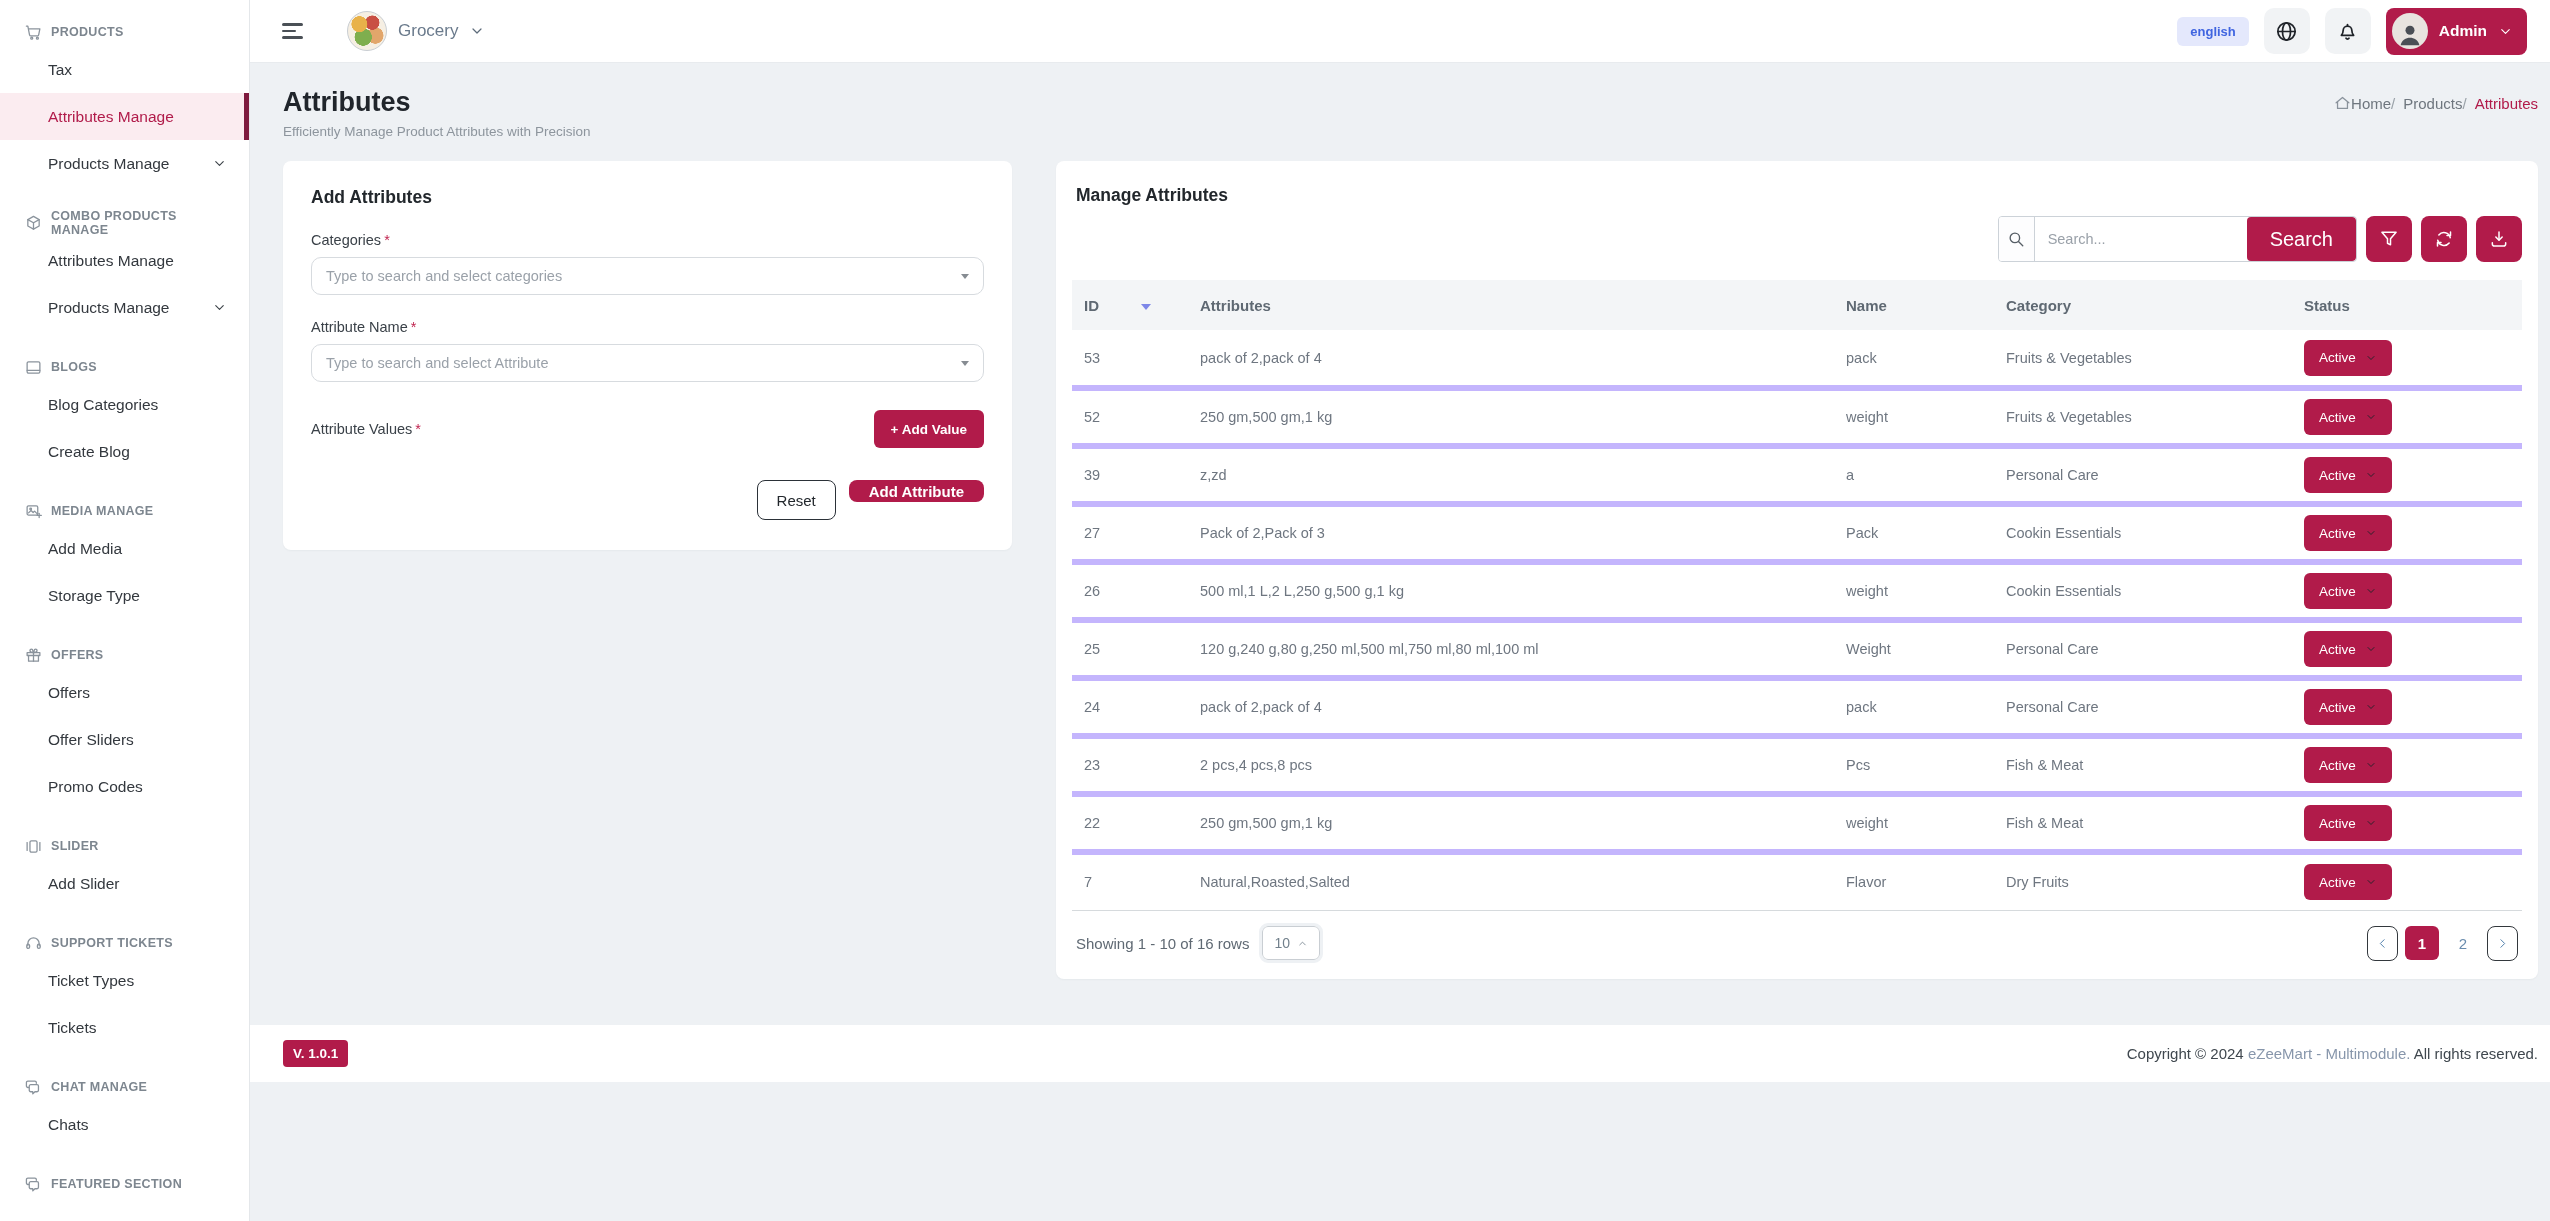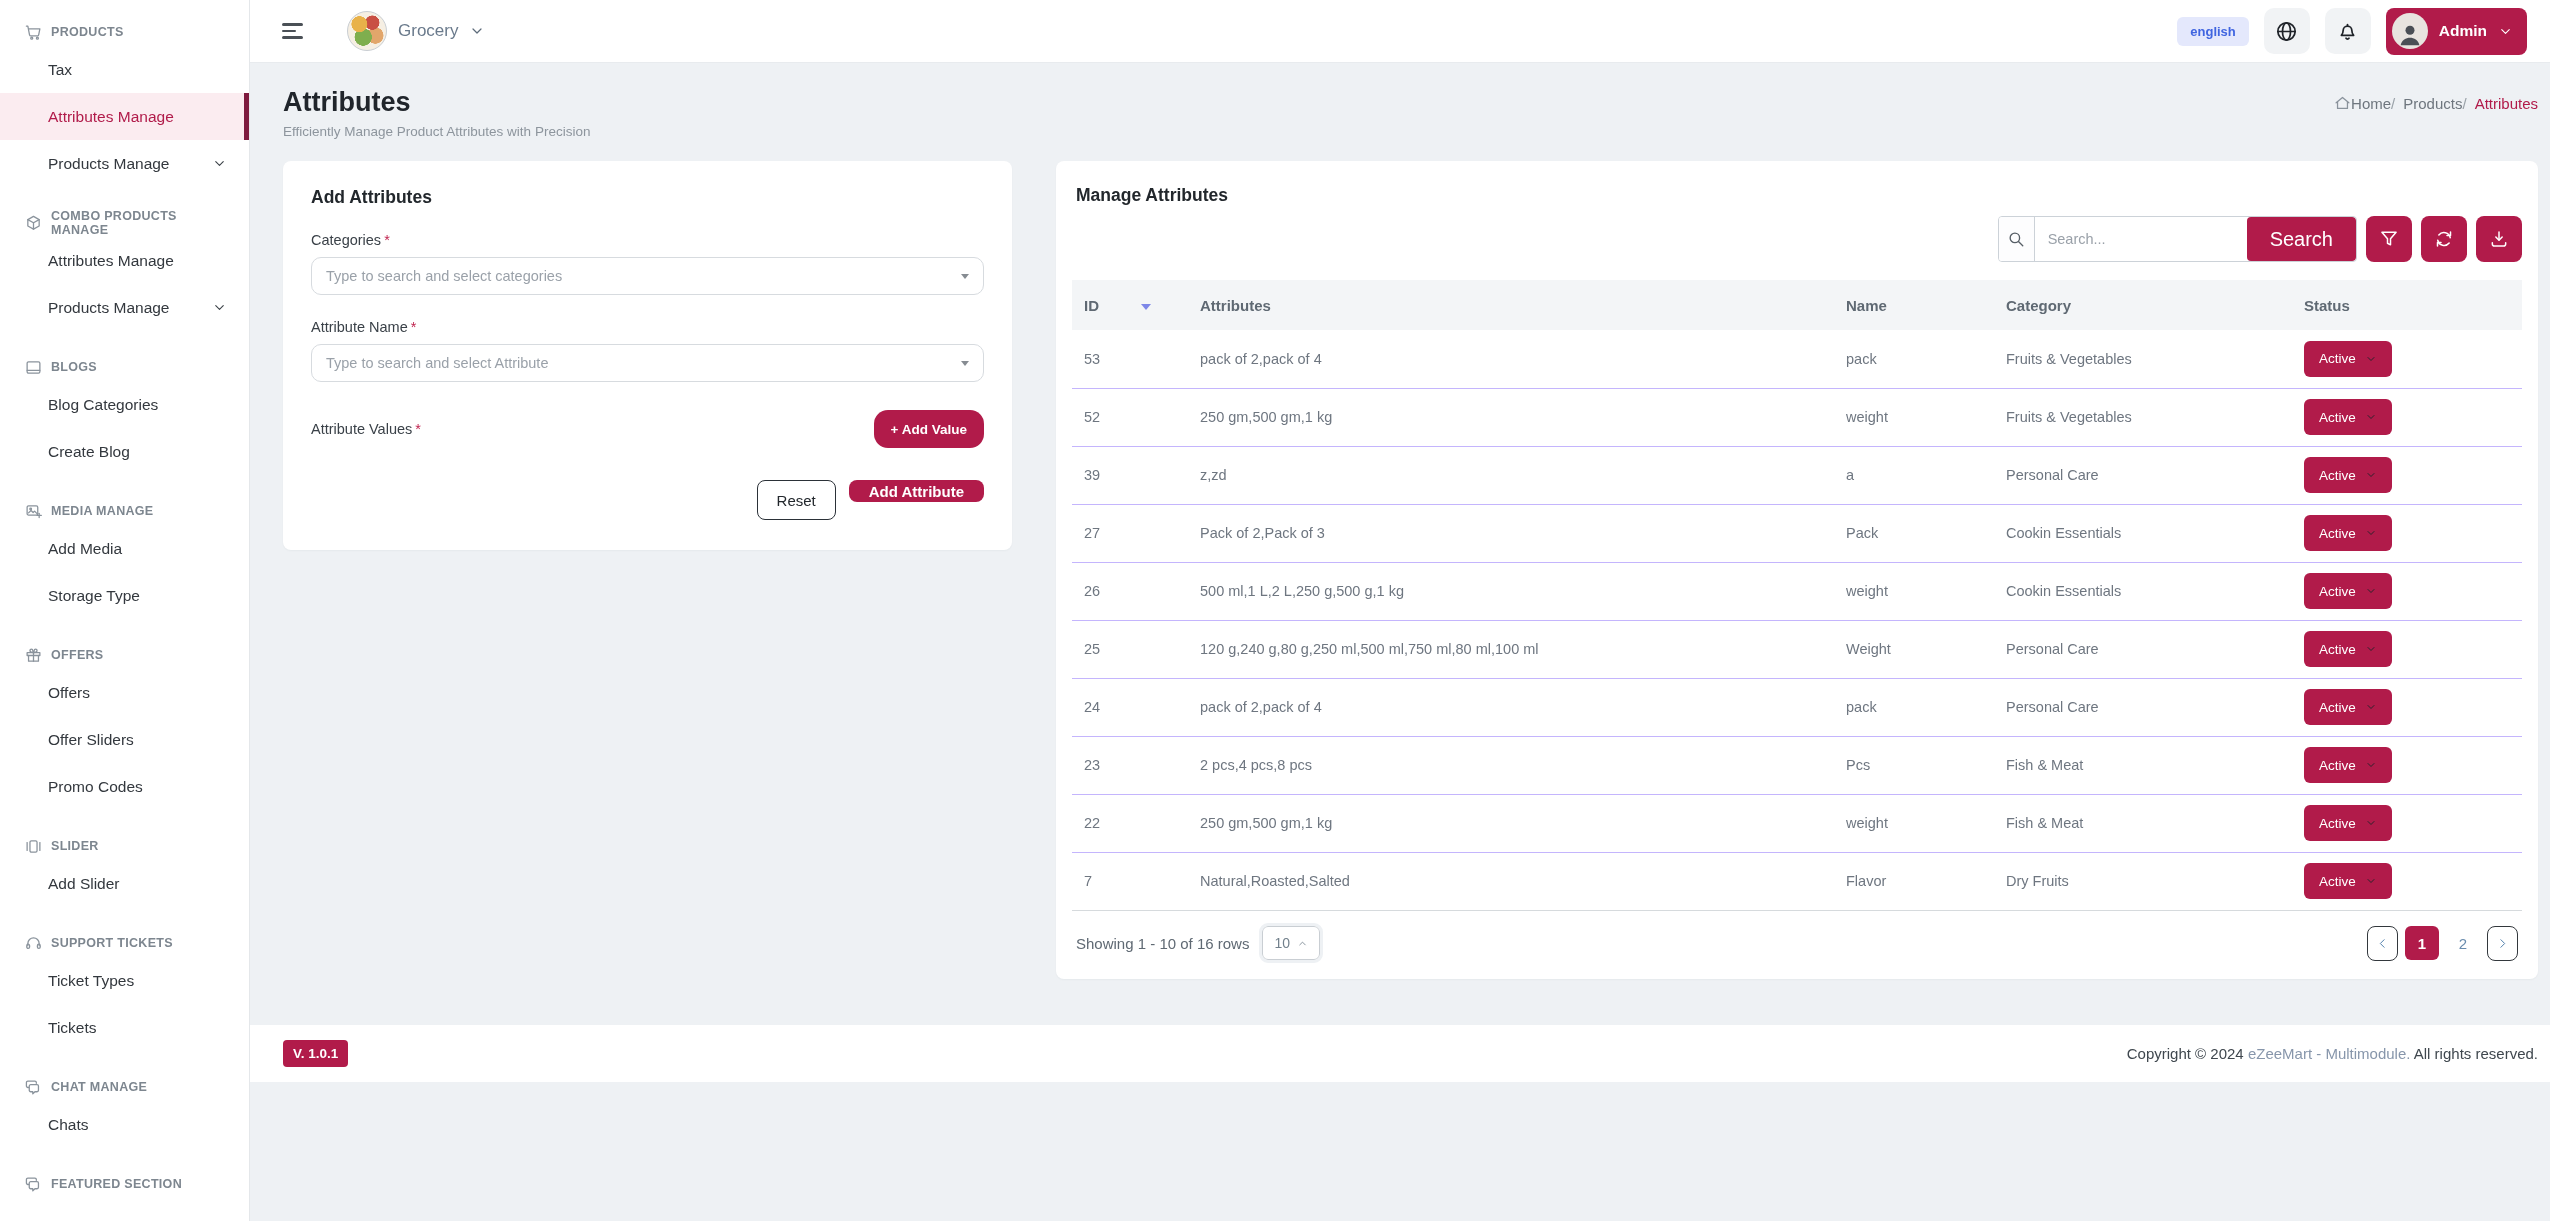--- a/index.html
+++ b/index.html
@@ -74,21 +74,21 @@
   .card-title { font-size:17.5px; font-weight:bold; color:#22272c; }
   .fld-label { margin-top:24px; font-size:14.5px; color:#3a4148; }
   .req { color:#c0244f; margin-left:3px; }
   .select { margin-top:9px; height:38px; border:1px solid #d7dbdf; border-radius:10px;
     display:flex; align-items:center; justify-content:space-between; padding:0 14px;
     cursor:pointer; background:#fff; }
   .select .ph { font-size:14.5px; color:#9aa1a9; }
   .caret-dn { width:0; height:0; border-left:4.5px solid transparent;
     border-right:4.5px solid transparent; border-top:5px solid #868c92; }
   .values-row { margin-top:28px; display:flex; align-items:center; justify-content:space-between; }
-  .btn { border:none; border-radius:14px; cursor:pointer; font-family:inherit; }
+  .btn { border:none; border-radius:6px; cursor:pointer; font-family:inherit; }
   .btn-primary { background:#b11b4a; color:#fff; }
   .add-value-btn { height:38px; padding:0 17px; font-size:13.5px; font-weight:bold; }
   .form-actions { margin-top:32px; display:flex; justify-content:flex-end; gap:13px; }
   .reset-btn { height:40px; padding:0 19px; background:#fff; border:1.5px solid #2b3138;
     border-radius:8px; font-size:15px; color:#22272c; cursor:pointer; font-family:inherit; }
   .submit-btn { height:22px; padding:0 20px; font-size:15px; font-weight:bold; border-radius:8px; }
 
   
   .manage-card { flex:1; padding:24px 16px 18px 16px; }
   .manage-head { padding:0 4px; }
@@ -104,21 +104,21 @@
   .tool-btn { width:46px; height:46px; border-radius:8px; display:flex; align-items:center;
     justify-content:center; color:#fff; }
 
   table.attr-table { width:100%; border-collapse:collapse; margin-top:18px; }
   .attr-table thead th { background:#f3f5f7; height:50px; text-align:left; font-size:15px;
     color:#5f6973; padding:0 12px; cursor:pointer; }
   .attr-table th .th-inner { display:flex; align-items:center; }
   .sort-dn { width:0; height:0; border-left:5px solid transparent; border-right:5px solid transparent;
     border-top:6px solid #7d87e8; margin-left:42px; margin-top:3px; }
   .attr-table tbody td { height:58px; padding:0 12px; font-size:14.5px; color:#6e7680;
-    border-bottom:1px solid #c4b5fd; }
+    border-bottom:6px solid #c4b5fd; }
   .attr-table tbody tr:last-child td { border-bottom:1px solid #d6dadd; }
   .status-btn { height:36px; min-width:88px; border-radius:6px; display:flex; align-items:center;
     justify-content:center; gap:9px; padding:0 12px; }
   .status-btn .lbl { font-size:13.5px; color:#fff; }
   .status-btn .chev { color:#1d2228; display:flex; }
 
   .table-footer { display:flex; align-items:center; justify-content:space-between; margin-top:15px; padding:0 4px; }
   .tf-left { display:flex; align-items:center; gap:13px; }
   .showing { font-size:15px; color:#5f6973; }
   .pagesize { display:flex; align-items:center; gap:7px; border:1px solid #c9ced3; outline:3px solid #eef1f4;

